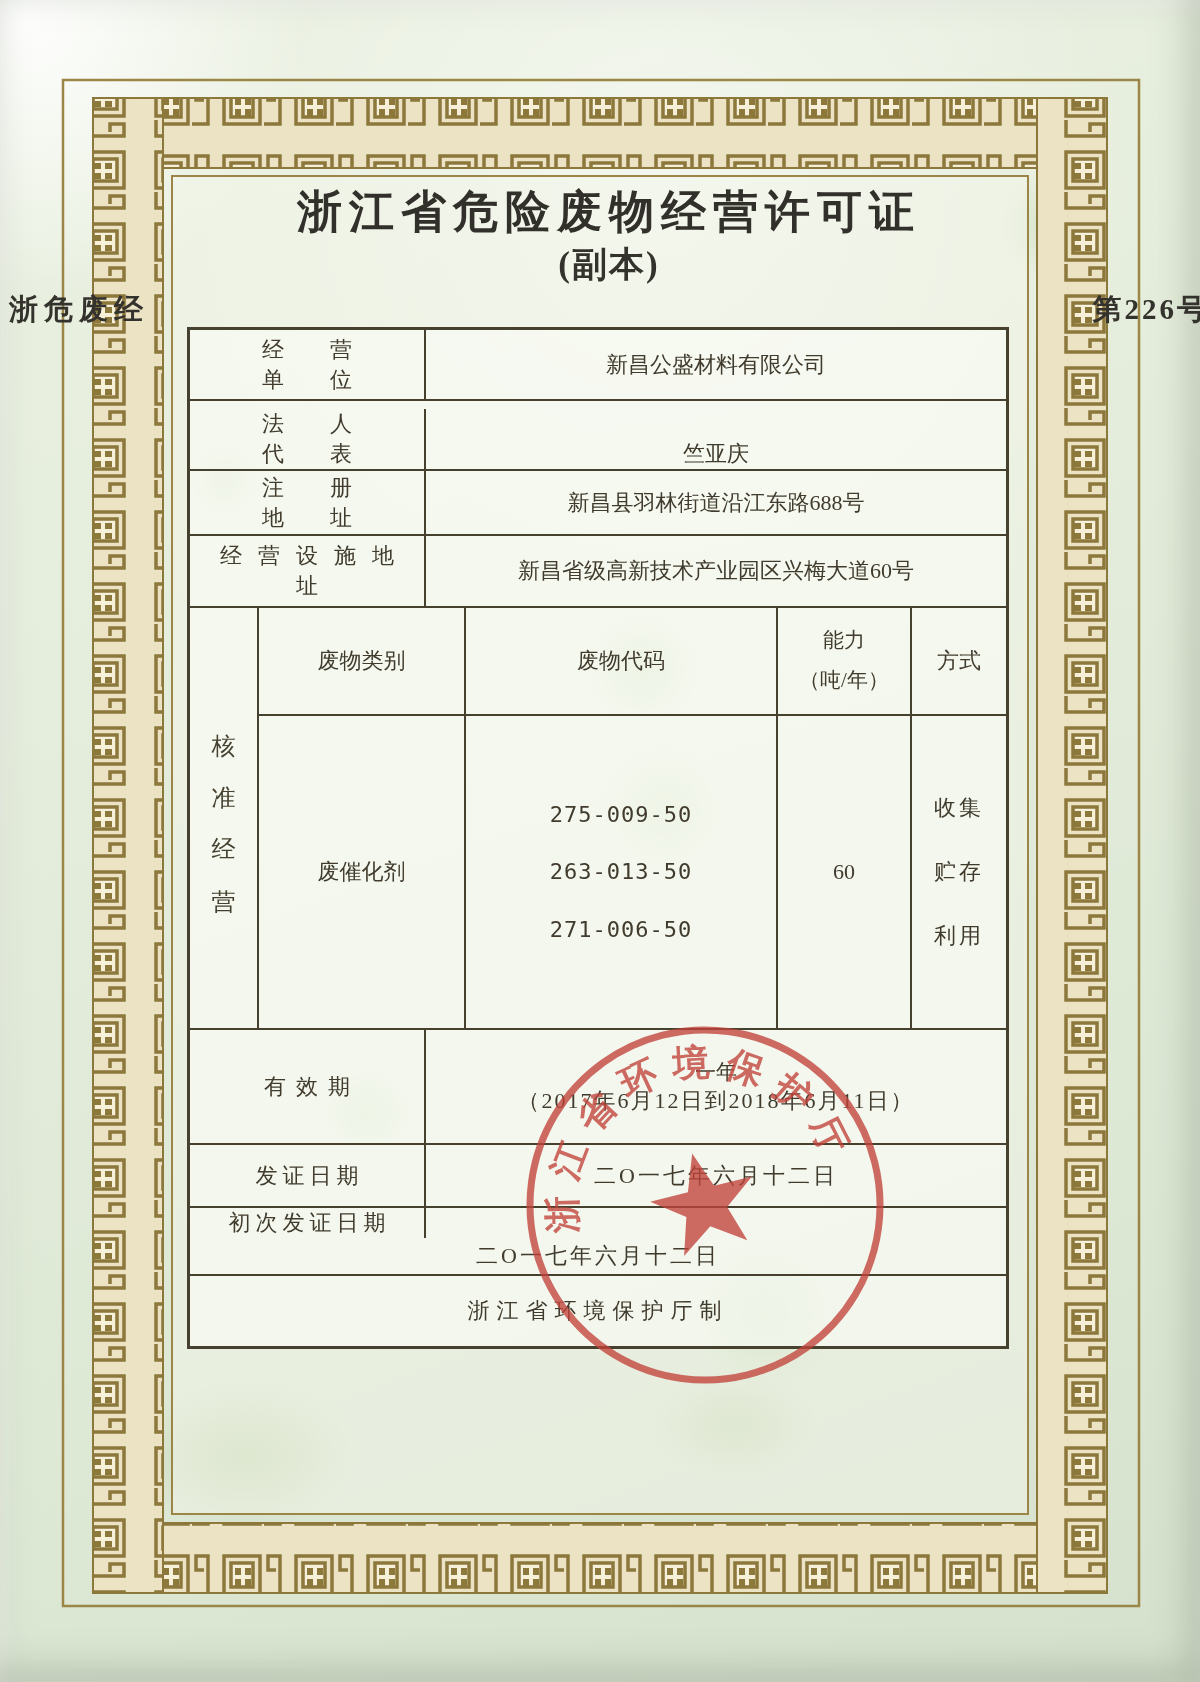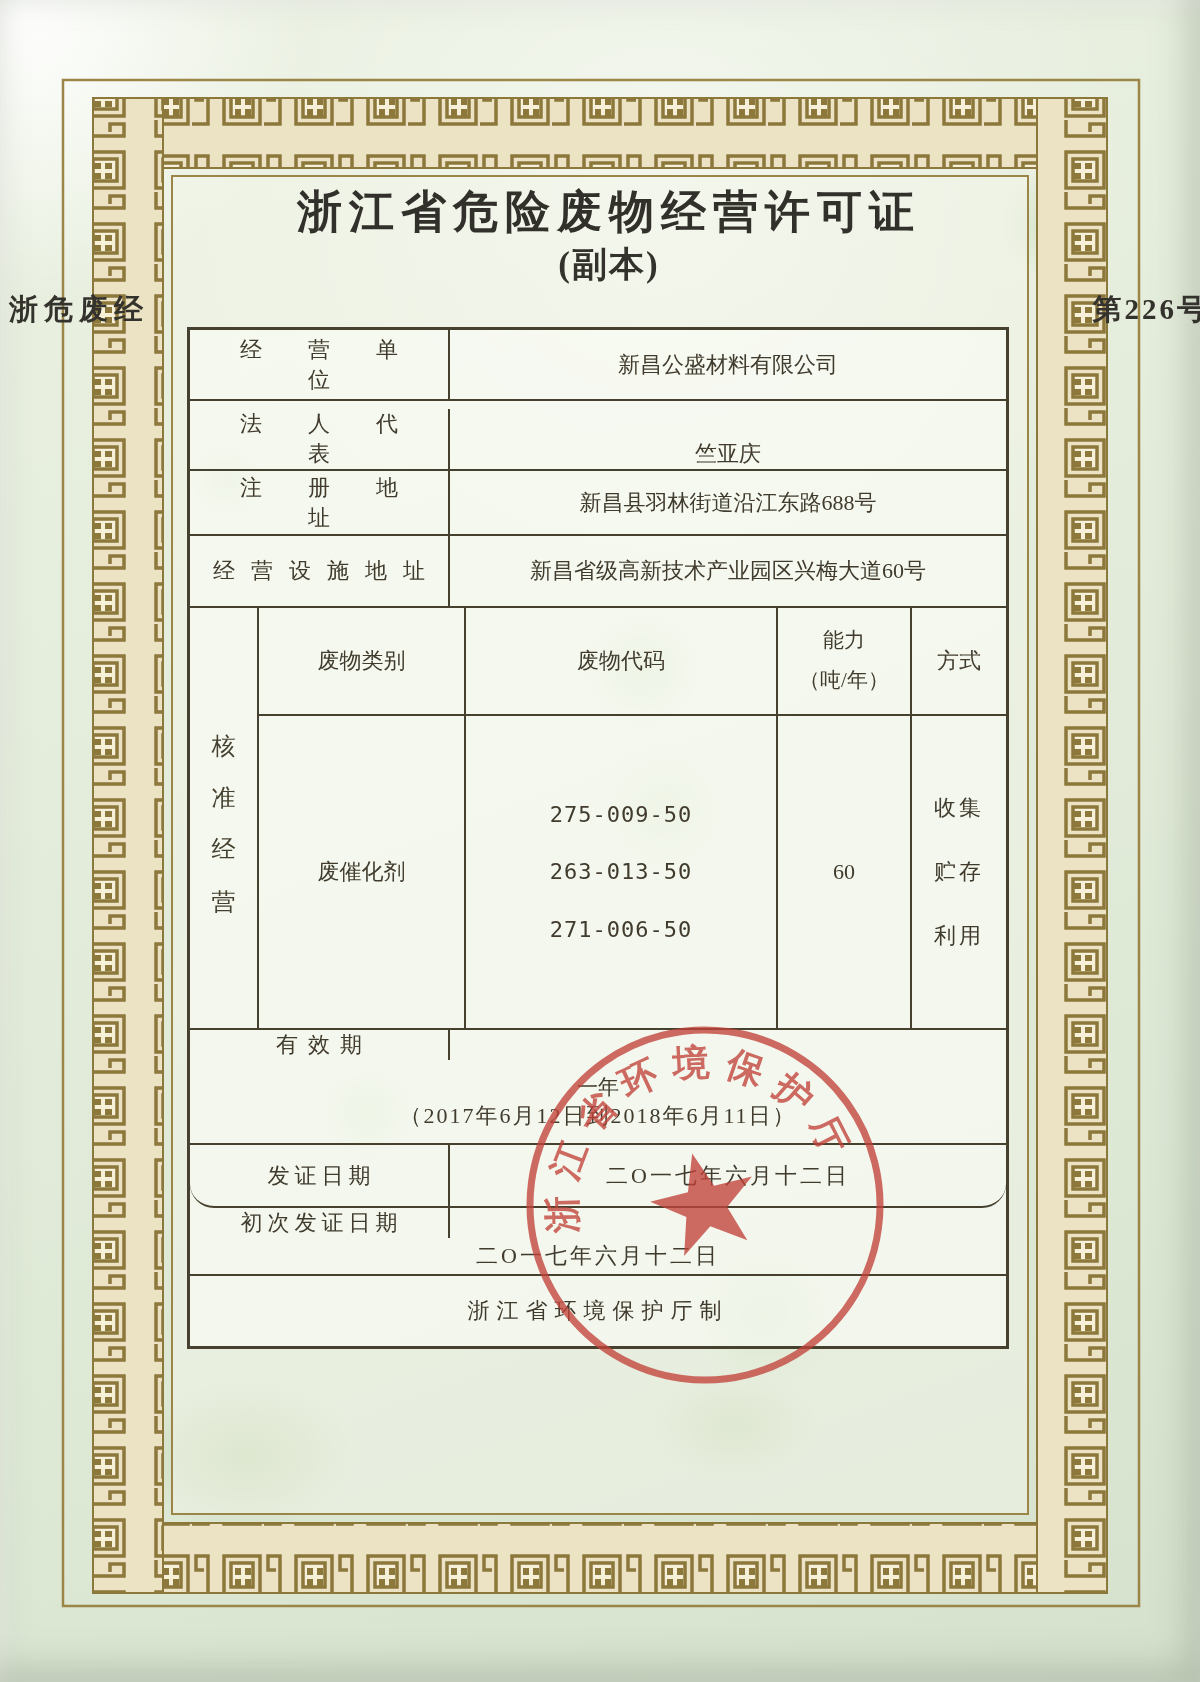--- a/index.html
+++ b/index.html
@@ -27,31 +27,31 @@
              justify-content:space-between; gap:76px; font-size:29px; font-weight:700; color:#34322c; }
   .docline .no { letter-spacing:3px; }
   .docline .prefix { letter-spacing:6px; }
 
   .cert-table { position:absolute; left:178px; top:327px; width:822px;
                 border:3px solid #46412f; background:rgba(252,253,247,.55);
                 font-size:22px; color:#403b2d; }
   .row { display:flex; border-bottom:2px solid #46412f; }
   .row:last-child { border-bottom:none; }
   .c { display:flex; align-items:center; justify-content:center; text-align:center; }
-  .c-label { width:260px; border-right:2px solid #46412f; flex-shrink:0; }
+  .c-label { width:236px; border-right:2px solid #46412f; flex-shrink:0; }
   .c-value { flex:1; }
   .ls-wide  { letter-spacing:46px; padding-left:46px; }
   .ls-mid   { letter-spacing:16px; padding-left:16px; }
   .ls-small { letter-spacing:10px; padding-left:10px; }
   .ls-tiny  { letter-spacing:5px;  padding-left:5px; }
 
   .r-std1 { height:71px; } .r-std2 { height:70px;align-items:flex-end; } .r-std3 { height:65px; } .r-std4 { height:72px; }
   .r-approval { height:422px; }
-  .r-validity { height:115px;flex-direction:column; }
-  .r-issue { height:63px;border-radius:24px; }
+  .r-validity { height:115px; }
+  .r-issue { height:63px; }
   .r-first { height:68px;flex-direction:column; }
   .r-footer { height:70px; }
 
   .section-col { width:69px; border-right:2px solid #46412f; flex-shrink:0;
                  display:flex; align-items:center; justify-content:center; }
   .section-label { writing-mode:vertical-rl; text-orientation:upright;
                    font-size:24px; letter-spacing:52px; color:#45402f; }
   .subtable { flex:1; display:flex; flex-direction:column; }
   .sub-head { height:108px; display:flex; border-bottom:2px solid #46412f; }
   .sub-data { flex:1; display:flex; }

